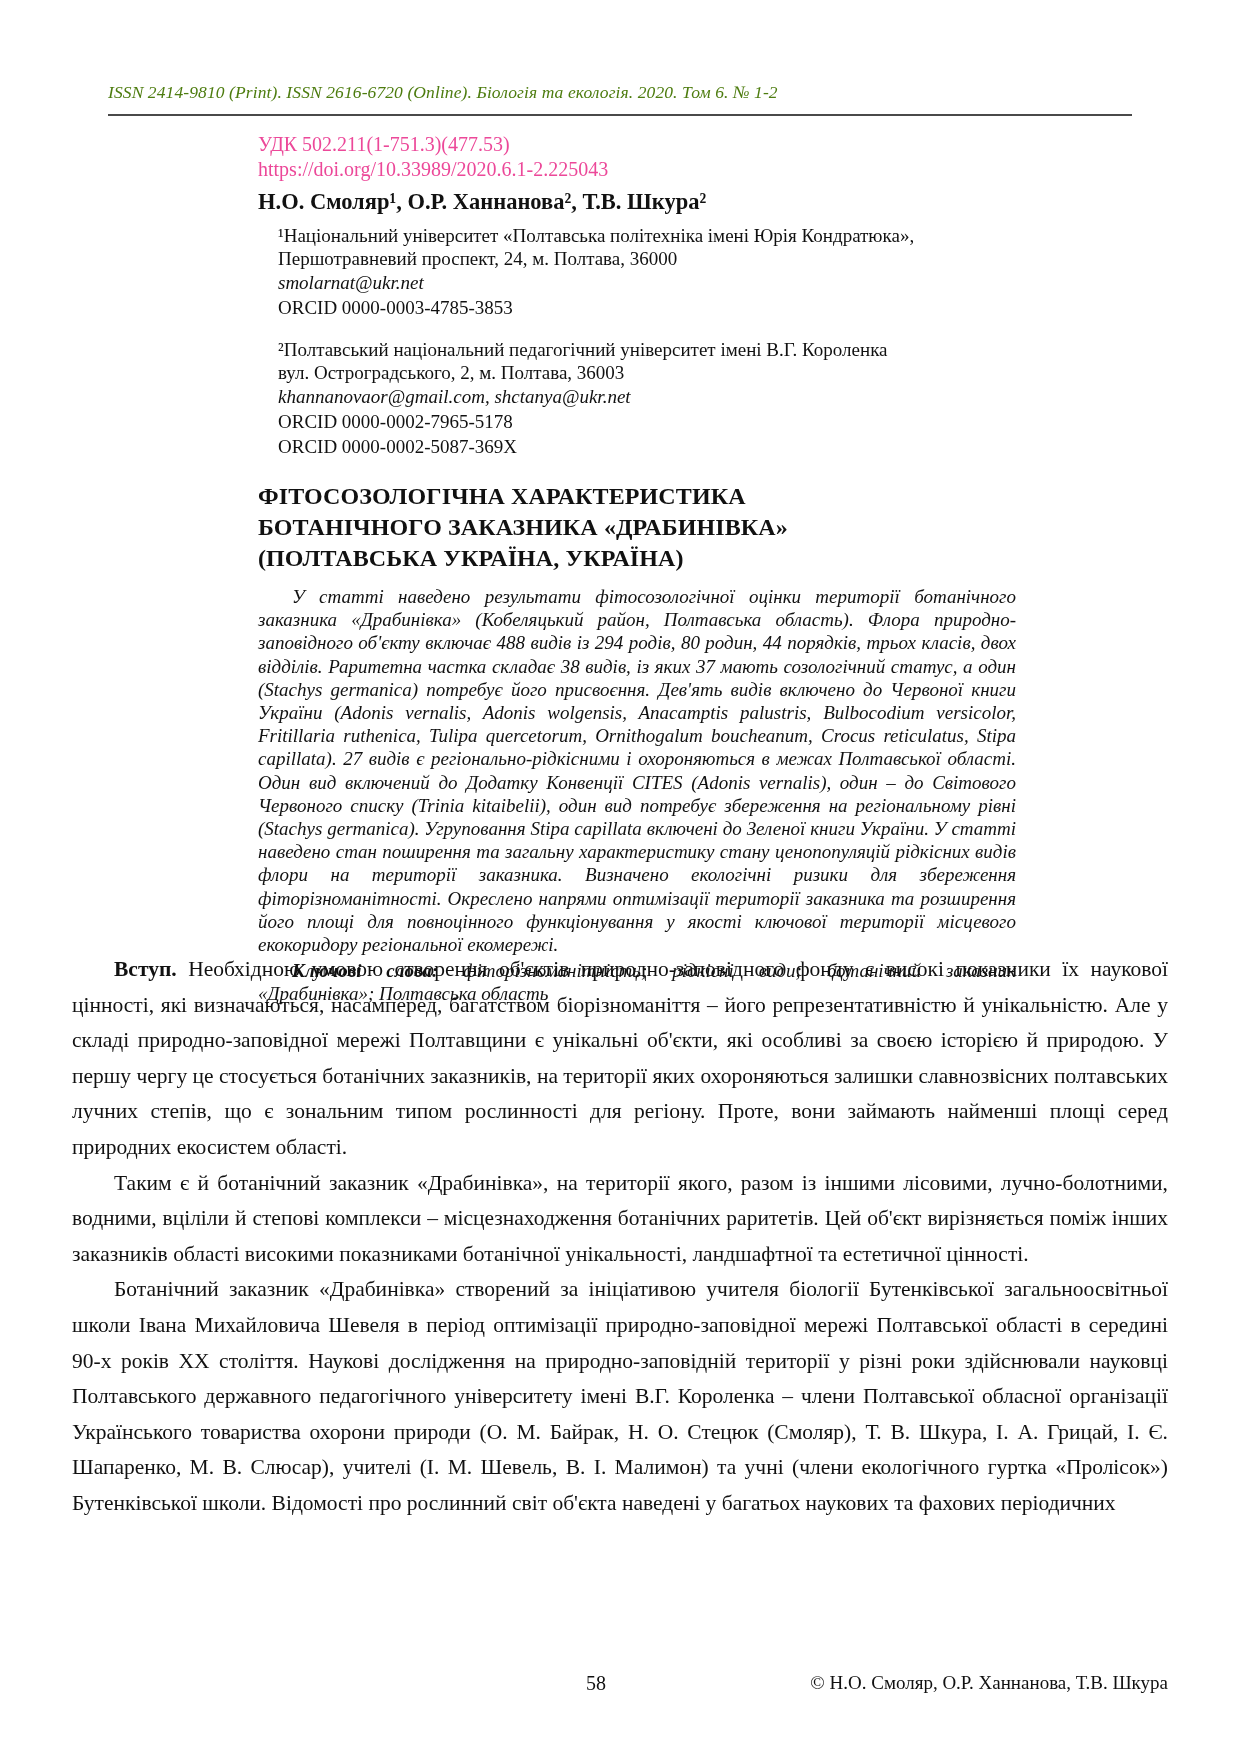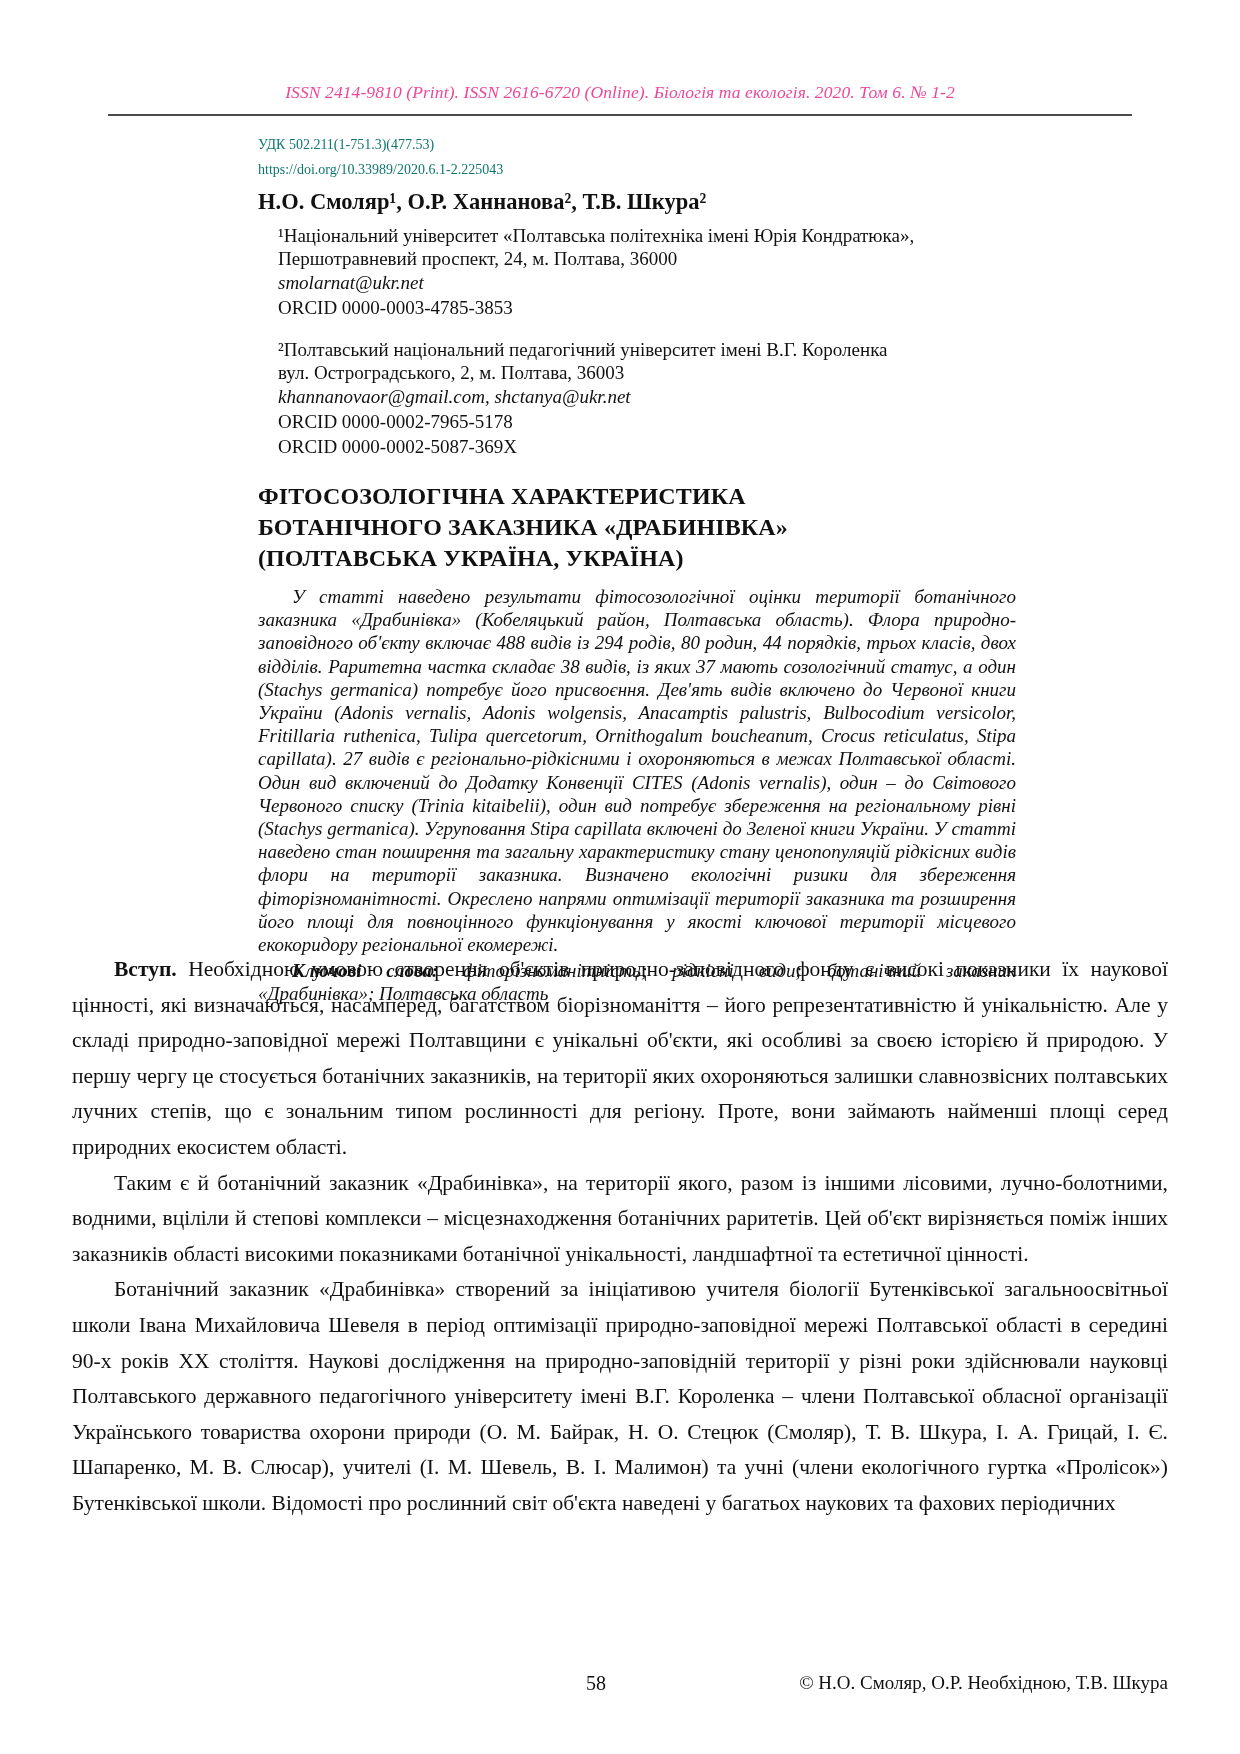--- a/index.html
+++ b/index.html
@@ -17,46 +17,46 @@
     font-family: "Liberation Serif", "DejaVu Serif", serif;
     color: #111111;
   }
 
   
   .running-head {
     position: absolute;
     left: 108px;
     top: 82px;
     width: 1024px;
-    text-align: center;
+    text-align: left;
     font-style: italic;
     font-size: 17.5px;
     letter-spacing: 0.1px;
-    color: #ec4899;
+    color: #4d7c0f;
   }
   .head-rule {
     position: absolute;
     left: 108px;
     top: 114px;
     width: 1024px;
     height: 2px;
     background: #4a4a4a;
   }
 
   
   .frontmatter {
     position: absolute;
     left: 258px;
     top: 132px;
     width: 758px;
   }
   .udk, .doi {
-    font-size: 14px;
+    font-size: 20px;
     line-height: 25px;
-    color: #0f766e;
+    color: #ec4899;
   }
   .authors {
     font-size: 22.5px;
     font-weight: bold;
     line-height: 30px;
     margin-top: 5px;
     margin-bottom: 4px;
   }
   .affil-block {
     margin-top: 7px;
@@ -187,15 +187,15 @@
 
   </div>
 
   <div class="body">
     <p><b>Вступ.</b><span> Необхідною умовою створення об'єктів природно-заповідного фонду є високі показники їх наукової цінності, які визначаються, насамперед, багатством біорізноманіття – його репрезентативністю й унікальністю. Але у складі природно-заповідної мережі Полтавщини є унікальні об'єкти, які особливі за своєю історією й природою. У першу чергу це стосується ботанічних заказників, на території яких охороняються залишки славнозвісних полтавських лучних степів, що є зональним типом рослинності для регіону. Проте, вони займають найменші площі серед природних екосистем області.</span></p>
     <p>Таким є й ботанічний заказник «Драбинівка», на території якого, разом із іншими лісовими, лучно-болотними, водними, вціліли й степові комплекси – місцезнаходження ботанічних раритетів. Цей об'єкт вирізняється поміж інших заказників області високими показниками ботанічної унікальності, ландшафтної та естетичної цінності.</p>
     <p>Ботанічний заказник «Драбинівка» створений за ініціативою учителя біології Бутенківської загальноосвітньої школи Івана Михайловича Шевеля в період оптимізації природно-заповідної мережі Полтавської області в середині 90-х років ХХ століття. Наукові дослідження на природно-заповідній території у різні роки здійснювали науковці Полтавського державного педагогічного університету імені В.Г. Короленка – члени Полтавської обласної організації Українського товариства охорони  природи (О. М. Байрак, Н. О. Стецюк (Смоляр), Т. В. Шкура, І. А. Грицай, І. Є. Шапаренко, М. В. Слюсар), учителі (І. М. Шевель, В. І. Малимон) та учні (члени екологічного гуртка «Пролісок») Бутенківської школи. Відомості про рослинний світ об'єкта наведені у багатьох наукових та фахових періодичних</p>
   </div>
 
   <div class="page-number">58</div>
-  <div class="copyright">© Н.О. Смоляр, О.Р. Необхідною, Т.В. Шкура</div>
+  <div class="copyright">© Н.О. Смоляр, О.Р. Ханнанова, Т.В. Шкура</div>
 
 </div>
 
 </body></html>

